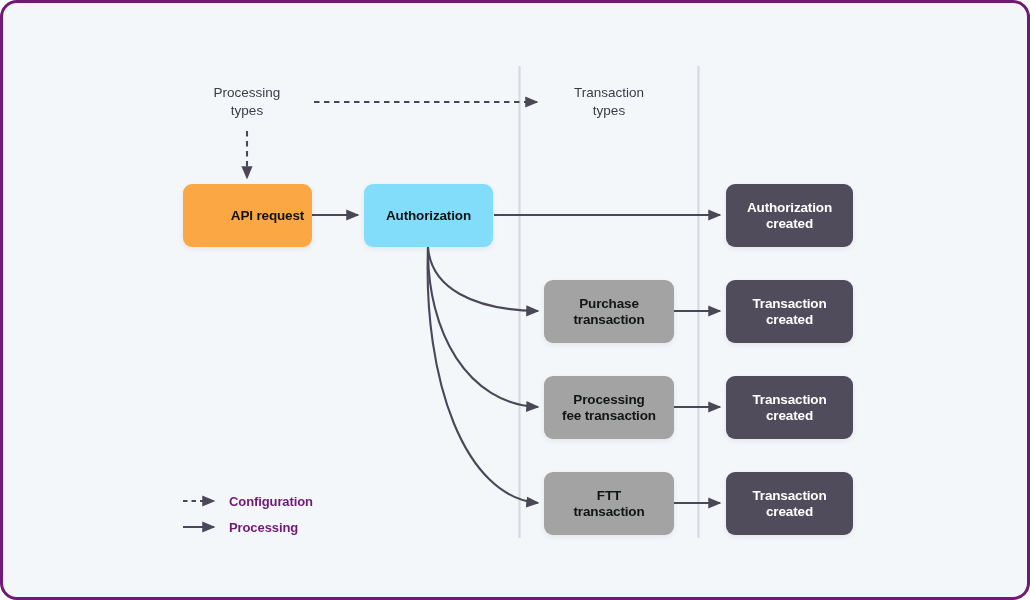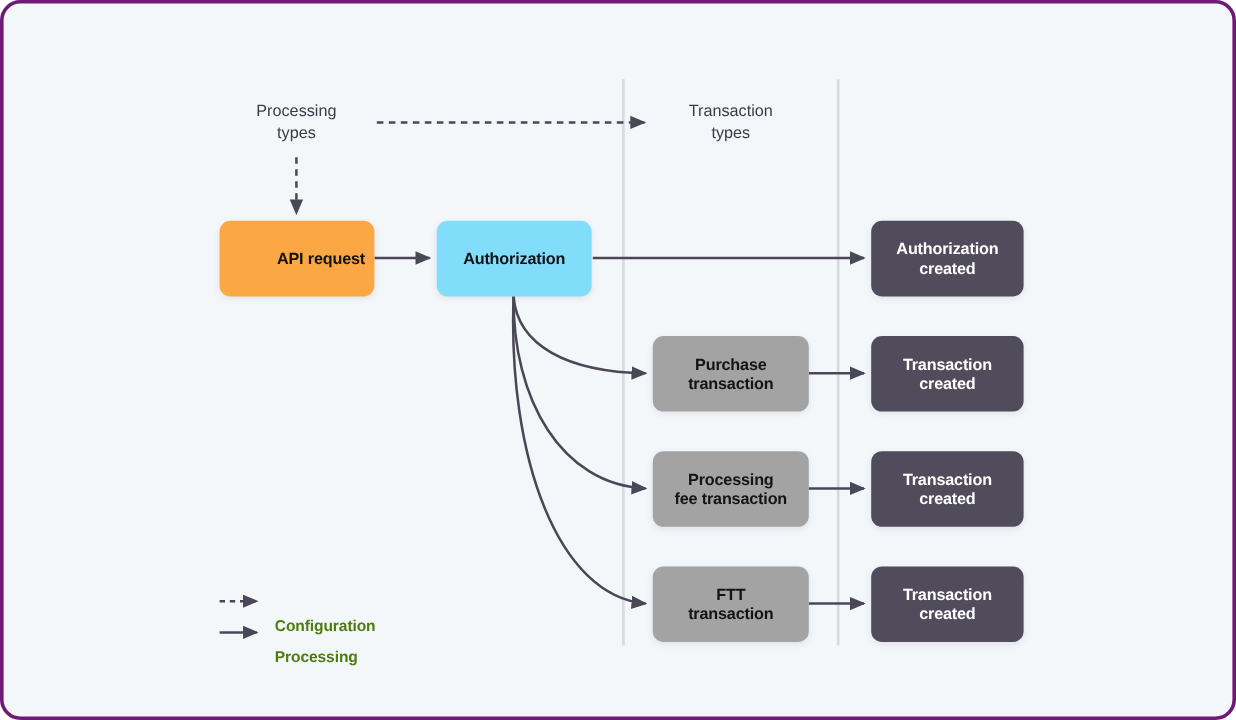--- a/index.html
+++ b/index.html
@@ -57,24 +57,23 @@
     font-size: 13.5px;
     line-height: 1.35;
     color: #3b3b46;
     font-weight: normal;
     z-index: 2;
   }
   .legend-label {
     position: absolute;
     font-size: 13px;
     font-weight: bold;
-    color: #4d7c0f;
+    color: #701a75;
     letter-spacing: -0.1px;
     z-index: 3;
-    margin-top: 20px;
   }
 </style>
 </head>
 <body>
 
 <div id="canvas">
 
   <svg id="svg-layer" viewBox="0 0 1030 600" xmlns="http://www.w3.org/2000/svg">
     <defs>
       <marker id="arrowhead" markerWidth="7" markerHeight="7" refX="5.6" refY="3" orient="auto">

